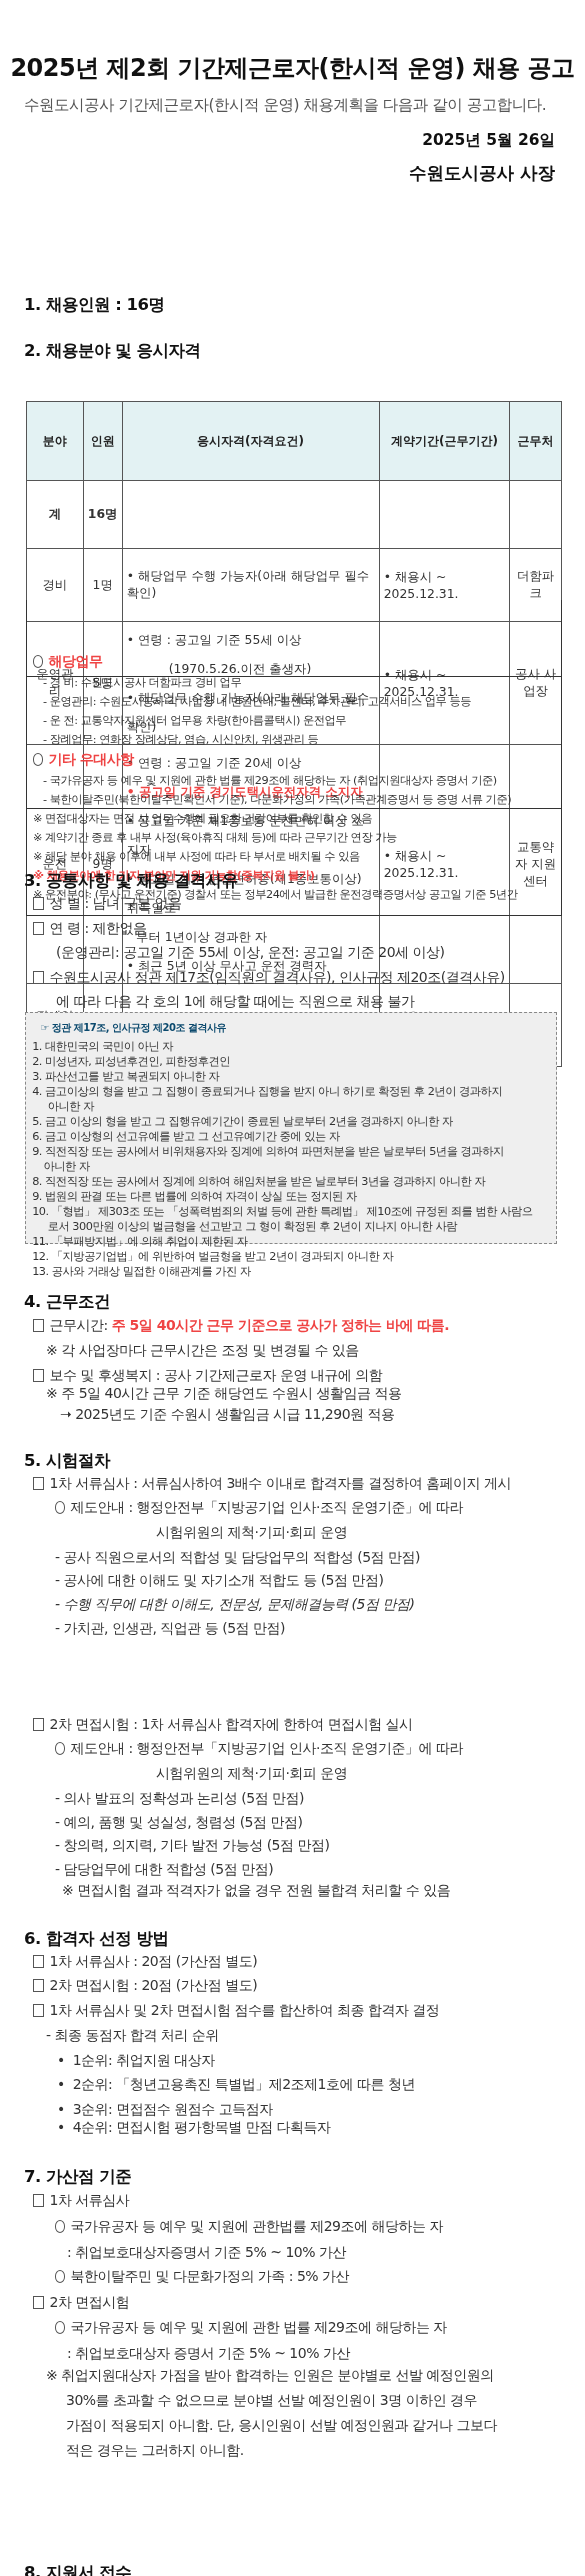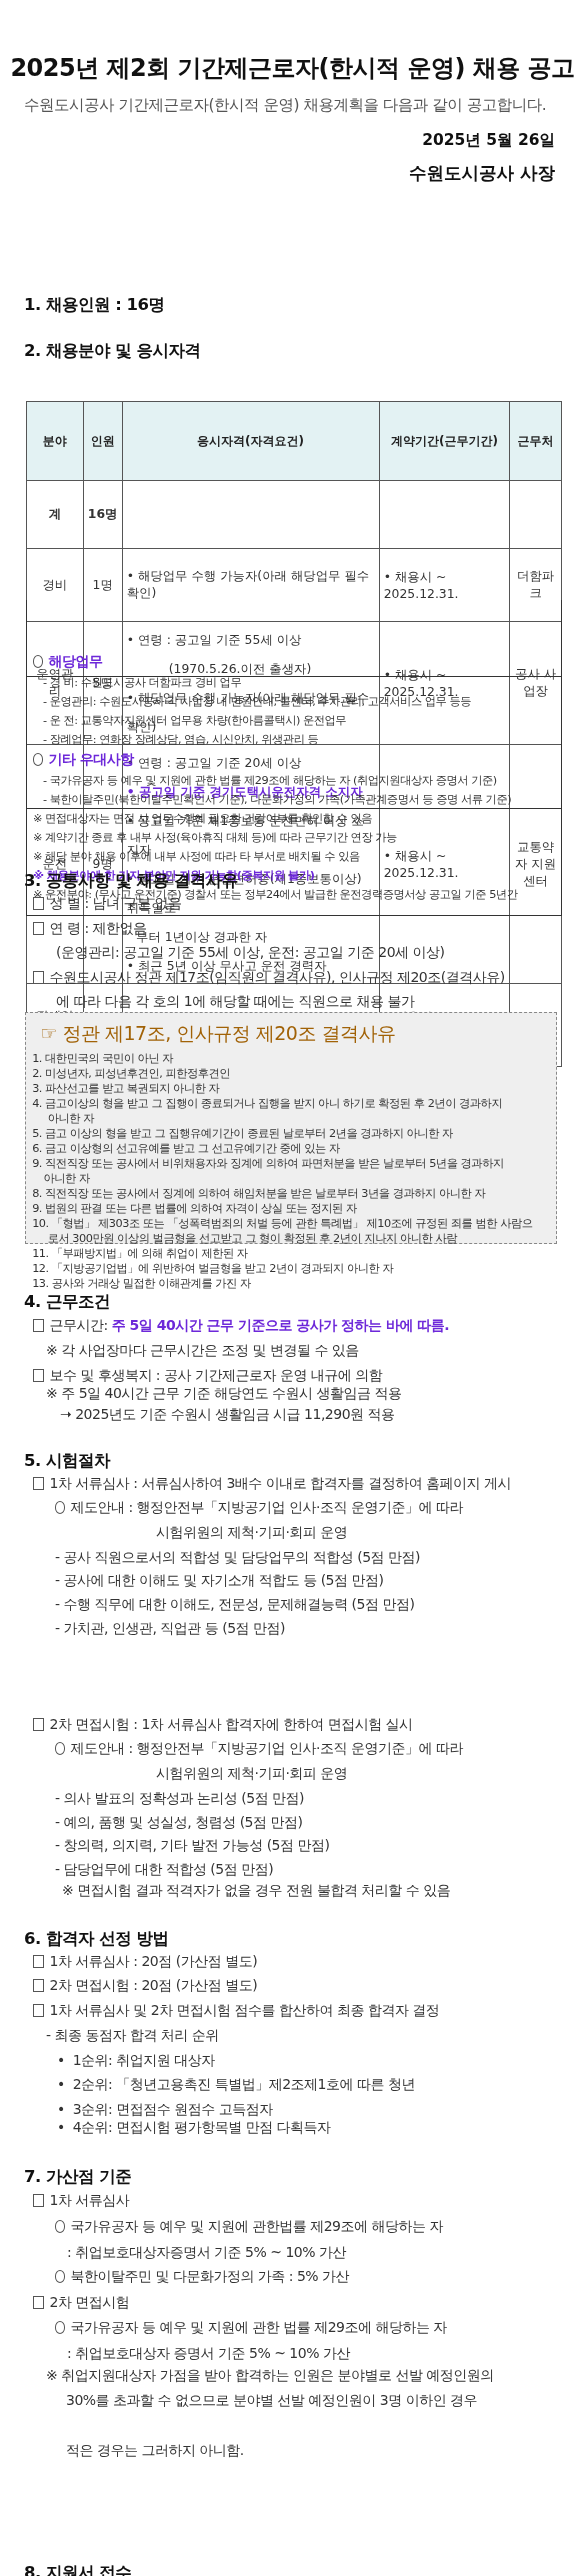--- a/index.html
+++ b/index.html
@@ -6,21 +6,21 @@
   body { width:585px; font-family:"DejaVu Sans","Liberation Sans",sans-serif; color:#222; }
   .page { position:relative; width:585px; min-height:4088px; }
   .abs { position:absolute; }
   .title { left:0; top:52px; width:585px; text-align:center; font-size:24px; font-weight:bold; color:#111; letter-spacing:-0.5px; }
   .intro { left:24px; top:95px; font-size:15.5px; color:#555; letter-spacing:-0.5px; }
   .date { right:30px; top:130px; font-size:15.5px; font-weight:bold; color:#111; }
   .signer { right:30px; top:161px; font-size:17.5px; font-weight:bold; color:#111; }
   .h { font-size:16.5px; font-weight:bold; color:#111; letter-spacing:-0.5px; }
   .t { font-size:14px; color:#333; letter-spacing:-0.5px; white-space:nowrap; }
   .t2 { font-size:11.3px; color:#333; letter-spacing:-0.5px; white-space:nowrap; }
-  .b { font-weight:bold; color:#6d28d9; }
+  .b { font-weight:bold; color:#ef4444; }
   .sq { display:inline-block; width:11.3px; height:13.4px; border:1px solid #555; vertical-align:-2.1px; margin-right:5.2px; box-sizing:border-box; }
   .circ { display:inline-block; width:10.3px; height:12.4px; border:1px solid #555; border-radius:50%; vertical-align:-1.5px; margin-right:5.2px; box-sizing:border-box; }
   table { border-collapse:collapse; }
   .jobtable { left:26px; top:183px; width:536px; border:1.5px solid #333; }
   .jobtable th { background:#e3f2f3; font-size:12px; font-weight:bold; color:#222; height:76px; border:0.5px solid #555; border-bottom:1.5px solid #555; }
   .jobtable td { border:0.5px solid #555; border-bottom:1.5px solid #555; font-size:12.4px; color:#333; padding:3.1px 4.1px; vertical-align:middle; }
   .center { text-align:center; }
 </style>
 </head>
 <body>
@@ -130,21 +130,21 @@
   <div class="abs t2" style="left:33px;top:887px;">※ 운전분야: (무사고 운전기준) 경찰서 또는 정부24에서 발급한 운전경력증명서상 공고일 기준 5년간</div>
 
   <div class="abs h" style="left:24px;top:871px;top:870px;">3. 공통사항 및 채용 결격사유</div>
   <div class="abs t" style="left:33px;top:895px;"><span class="sq"></span><span>성   별 : 남녀 구분 없음</span></div>
   <div class="abs t" style="left:33px;top:920px;"><span class="sq"></span><span>연   령 : 제한없음</span></div>
   <div class="abs t" style="left:56px;top:944px;">(운영관리: 공고일 기준 55세 이상, 운전: 공고일 기준 20세 이상)</div>
   <div class="abs t" style="left:33px;top:969px;"><span class="sq"></span><span>수원도시공사 정관 제17조(임직원의 결격사유), 인사규정 제20조(결격사유)</span></div>
   <div class="abs t" style="left:56px;top:993px;">에 따라 다음 각 호의 1에 해당할 때에는 직원으로 채용 불가</div>
 
   <div class="abs" style="left:25px;top:1012px;width:532px;height:232px;background:#efefef;border:1px dashed #888;box-sizing:border-box;padding:8.2px 6.2px;">
-    <div style="font-size:19px;font-weight:normal;color:#a16207;margin:0 0 4.1px 8.2px;letter-spacing:-0.5px;">☞ 정관 제17조, 인사규정 제20조 결격사유</div>
+    <div style="font-size:10px;font-weight:bold;color:#0c4a6e;margin:0 0 4.1px 8.2px;letter-spacing:-0.5px;">☞ 정관 제17조, 인사규정 제20조 결격사유</div>
     <div class="row t2" style="line-height:15px">1. 대한민국의 국민이 아닌 자</div>
     <div class="row t2" style="line-height:15px">2. 미성년자, 피성년후견인, 피한정후견인</div>
     <div class="row t2" style="line-height:15px">3. 파산선고를 받고 복권되지 아니한 자</div>
     <div class="row t2" style="line-height:15px">4. 금고이상의 형을 받고 그 집행이 종료되거나 집행을 받지 아니 하기로 확정된 후 2년이 경과하지</div>
     <div class="row t2" style="line-height:15px;padding-left:15.5px">    아니한 자</div>
     <div class="row t2" style="line-height:15px">5. 금고 이상의 형을 받고 그 집행유예기간이 종료된 날로부터 2년을 경과하지 아니한 자</div>
     <div class="row t2" style="line-height:15px">6. 금고 이상형의 선고유예를 받고 그 선고유예기간 중에 있는 자</div>
     <div class="row t2" style="line-height:15px">9. 직전직장 또는 공사에서 비위채용자와 징계에 의하여 파면처분을 받은 날로부터 5년을 경과하지</div>
     <div class="row t2" style="line-height:15px;padding-left:11.3px">   아니한 자</div>
     <div class="row t2" style="line-height:15px">8. 직전직장 또는 공사에서 징계에 의하여 해임처분을 받은 날로부터 3년을 경과하지 아니한 자</div>
@@ -162,21 +162,21 @@
   <div class="abs t" style="left:33px;top:1367px;"><span class="sq"></span><span>보수 및 후생복지 : 공사 기간제근로자 운영 내규에 의함</span></div>
   <div class="abs t" style="left:46px;top:1385px;text-align:right;">※ 주 5일 40시간 근무 기준 해당연도 수원시 생활임금 적용</div>
   <div class="abs t" style="left:60px;top:1406px;">➝ 2025년도 기준 수원시 생활임금 시급 11,290원 적용</div>
 
   <div class="abs h" style="left:24px;top:1450px;">5. 시험절차</div>
   <div class="abs t" style="left:33px;top:1475px;"><span class="sq"></span><span>1차 서류심사 : 서류심사하여 3배수 이내로 합격자를 결정하여 홈페이지 게시</span></div>
   <div class="abs t" style="left:55px;top:1499px;"><span class="circ"></span><span>제도안내 : 행정안전부「지방공기업 인사·조직 운영기준」에 따라</span></div>
   <div class="abs t" style="left:156px;top:1524px;">시험위원의 제척·기피·회피 운영</div>
   <div class="abs t" style="left:55px;top:1549px;">- 공사 직원으로서의 적합성 및 담당업무의 적합성 (5점 만점)</div>
   <div class="abs t" style="left:55px;top:1572px;">- 공사에 대한 이해도 및 자기소개 적합도 등 (5점 만점)</div>
-  <div class="abs t" style="left:55px;top:1596px;">- 수행 직무에 대한 이해도, 전문성, 문제해결능력 (5점 만점)</div>
+  <div class="abs t" style="left:55px;top:1596px;font-style:italic;">- 수행 직무에 대한 이해도, 전문성, 문제해결능력 (5점 만점)</div>
   <div class="abs t" style="left:55px;top:1620px;">- 가치관, 인생관, 직업관 등 (5점 만점)</div>
 
   <div class="abs t" style="left:33px;top:1716px;"><span class="sq"></span><span>2차 면접시험 : 1차 서류심사 합격자에 한하여 면접시험 실시</span></div>
   <div class="abs t" style="left:55px;top:1740px;"><span class="circ"></span><span>제도안내 : 행정안전부「지방공기업 인사·조직 운영기준」에 따라</span></div>
   <div class="abs t" style="left:156px;top:1765px;">시험위원의 제척·기피·회피 운영</div>
   <div class="abs t" style="left:55px;top:1790px;">- 의사 발표의 정확성과 논리성 (5점 만점)</div>
   <div class="abs t" style="left:55px;top:1814px;">- 예의, 품행 및 성실성, 청렴성 (5점 만점)</div>
   <div class="abs t" style="left:55px;top:1837px;">- 창의력, 의지력, 기타 발전 가능성 (5점 만점)</div>
   <div class="abs t" style="left:55px;top:1861px;">- 담당업무에 대한 적합성 (5점 만점)</div>
   <div class="abs t" style="left:62px;top:1882px;">※ 면접시험 결과 적격자가 없을 경우 전원 불합격 처리할 수 있음</div>
@@ -194,18 +194,19 @@
   <div class="abs h" style="left:24px;top:2166px;">7. 가산점 기준</div>
   <div class="abs t" style="left:33px;top:2192px;"><span class="sq"></span><span>1차 서류심사</span></div>
   <div class="abs t" style="left:55px;top:2218px;"><span class="circ"></span><span>국가유공자 등 예우 및 지원에 관한법률 제29조에 해당하는 자</span></div>
   <div class="abs t" style="left:67px;top:2244px;">: 취업보호대상자증명서 기준 5% ~ 10% 가산</div>
   <div class="abs t" style="left:55px;top:2268px;"><span class="circ"></span><span>북한이탈주민 및 다문화가정의 가족 : 5% 가산</span></div>
   <div class="abs t" style="left:33px;top:2294px;"><span class="sq"></span><span>2차 면접시험</span></div>
   <div class="abs t" style="left:55px;top:2319px;"><span class="circ"></span><span>국가유공자 등 예우 및 지원에 관한 법률 제29조에 해당하는 자</span></div>
   <div class="abs t" style="left:67px;top:2345px;">: 취업보호대상자 증명서 기준 5% ~ 10% 가산</div>
   <div class="abs t" style="left:46px;top:2367px;">※ 취업지원대상자 가점을 받아 합격하는 인원은 분야별로 선발 예정인원의</div>
   <div class="abs t" style="left:66px;top:2392px;">30%를 초과할 수 없으므로 분야별 선발 예정인원이 3명 이하인 경우</div>
+  <div class="abs t" style="left:66px;top:2417px;">가점이 적용되지 아니함. 단, 응시인원이 선발 예정인원과 같거나 그보다</div>
   <div class="abs t" style="left:66px;top:2442px;">적은 경우는 그러하지 아니함.</div>
 
   <div class="abs h" style="left:24px;top:2562px;">8. 지원서 접수</div>
 
 </div>
 
 
 </body></html>

